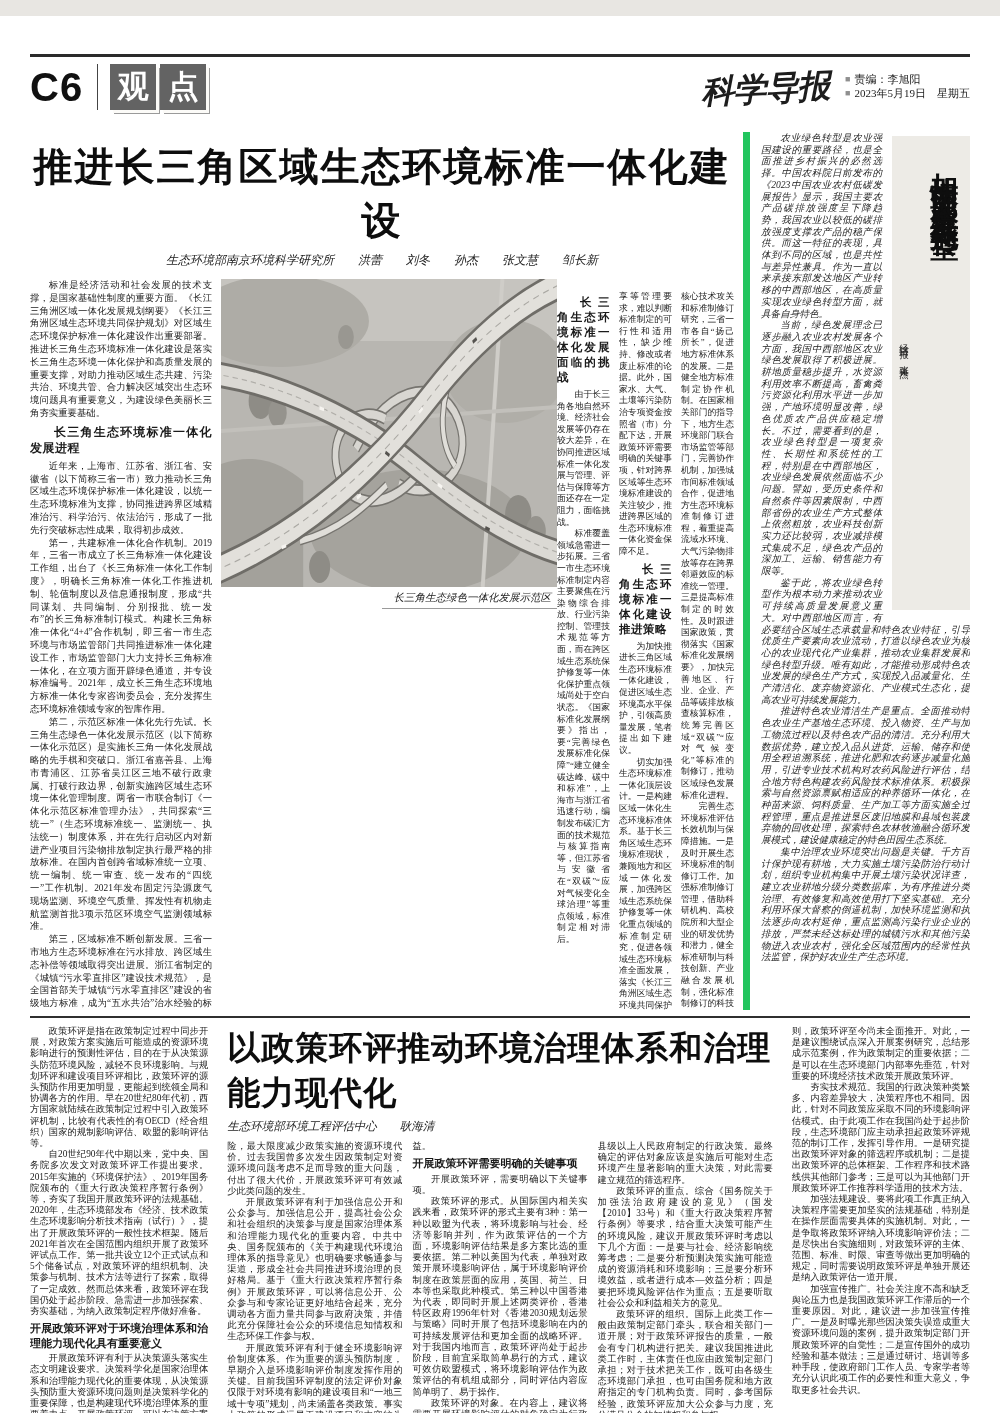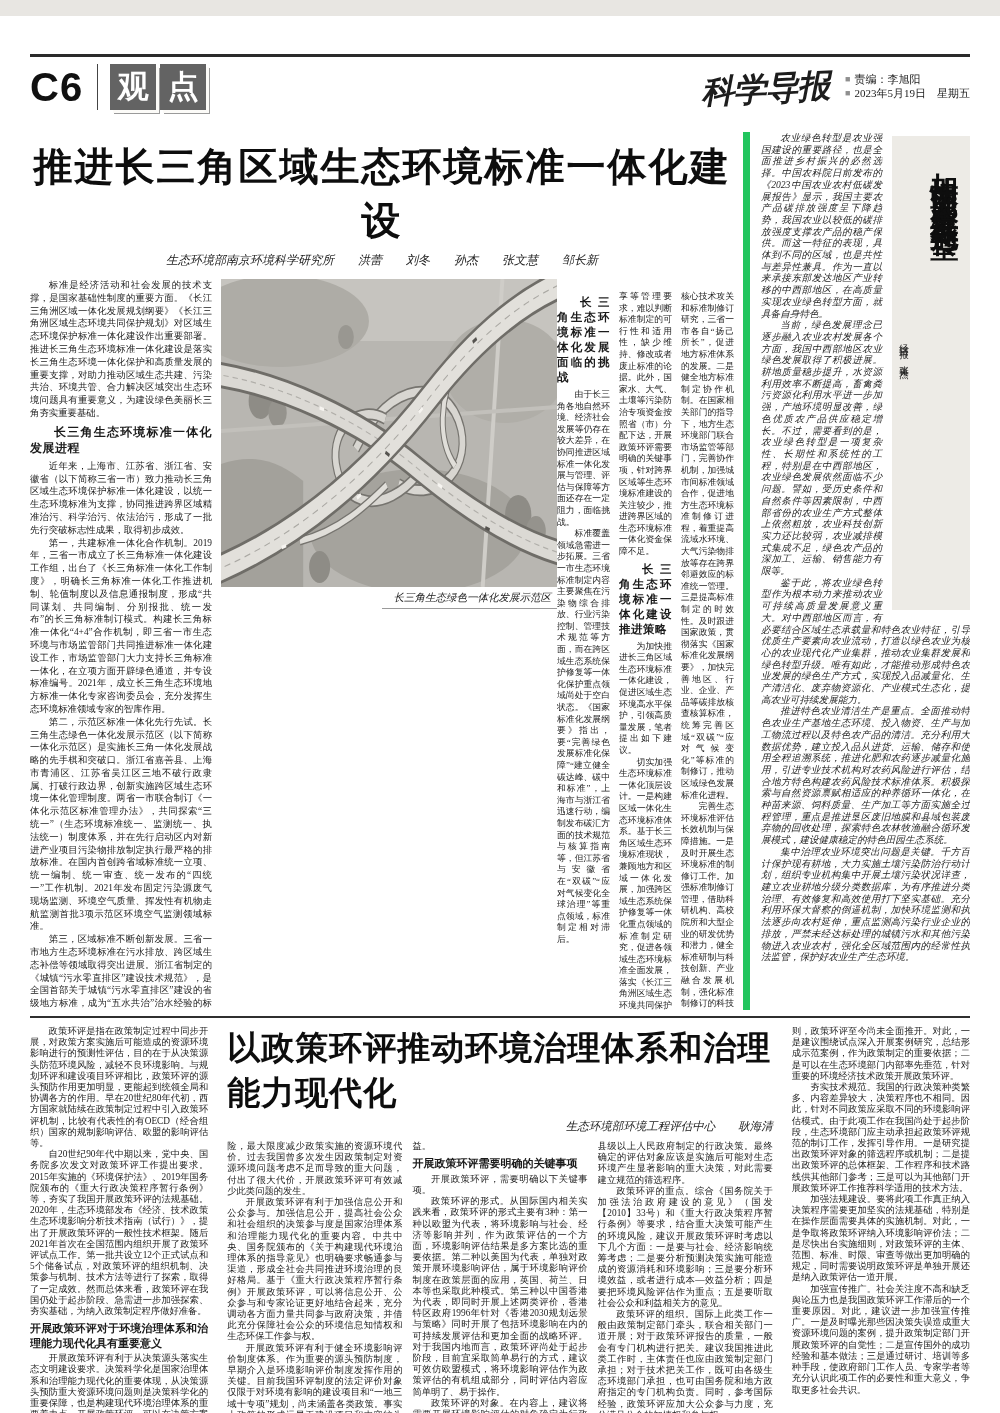--- a/index.html
+++ b/index.html
@@ -51,21 +51,21 @@
                font-size:9.5px;color:#222;letter-spacing:2px;}
   .side-author{margin-inline-start:14px;}
   .sidebar p{margin:0;text-align:justify;text-indent:2em;font-size:9.6px;line-height:11.7px;font-style:italic;color:#1f1f1f;}
   
   .mid-rule{border-top:2px solid #2f2f2f;margin:6px 0 8px;}
   .bottom-grid{display:flex;gap:19px;height:404px;overflow:hidden;}
   .bcol{flex:1;overflow:hidden;min-width:0;}
   .bmid{flex:3.06;display:flex;flex-direction:column;min-width:0;}
   .bottom-headline{font-family:"Liberation Serif","DejaVu Serif",serif;font-weight:900;font-size:33px;letter-spacing:1px;
                    text-align:left;margin:0 0 3px;color:#0d0d0d;}
-  .bottom-byline{text-align:right;font-size:11.5px;font-style:italic;margin-bottom:7px;color:#222;}
+  .bottom-byline{text-align:left;font-size:11.5px;font-style:italic;margin-bottom:7px;color:#222;}
   .bmid-cols{display:flex;gap:10px;flex:1;overflow:hidden;}
   .bmid-cols .bcol{flex:1;}
   .bottom-grid p{margin:0;text-align:justify;text-indent:2em;font-size:9.3px;line-height:11.2px;}
   .bottom-grid p.cont{text-indent:0;}
   .bottom-grid p.h{font-family:"Liberation Sans","DejaVu Sans",sans-serif;font-weight:bold;font-size:11px;line-height:14.5px;
                    text-indent:0;margin:4px 0 3px;}
 </style>
 </head>
 <body>
 

